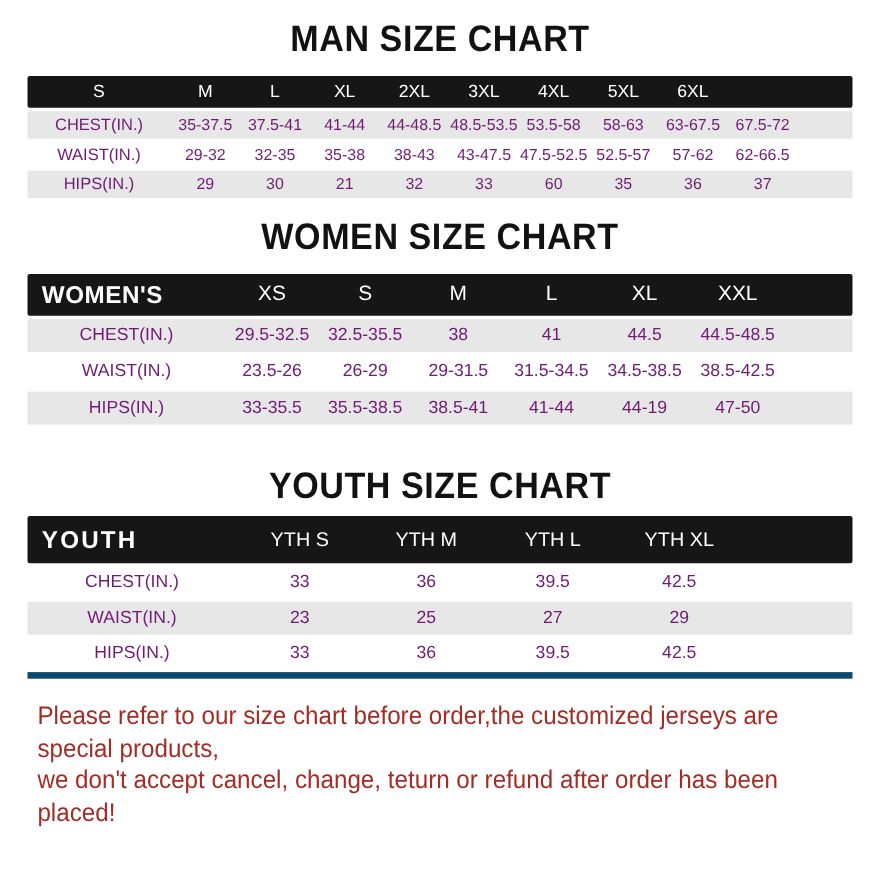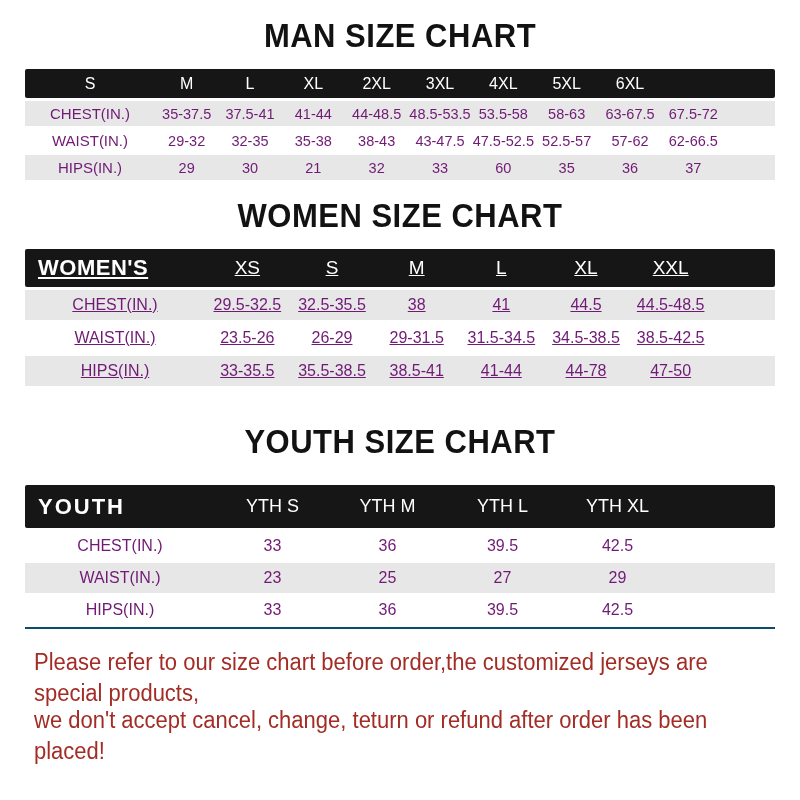--- a/index.html
+++ b/index.html
@@ -22,25 +22,25 @@
   .section-heading {
     text-align: center; font-weight: bold; color: #121212;
     font-size: 31px; letter-spacing: 0.5px; transform: scaleY(1.08);
   }
   .sec-men  .section-heading { margin-top: 18px; }
   .sec-women .section-heading { margin-top: 18px; }
   .sec-youth .section-heading { margin-top: 38px; }
 
   
   .size-table { margin: 15px 25px 0 25px; }
-  .sec-youth .size-table { margin-top: 25px; border-bottom: 2px solid #0c4a6e; }
+  .sec-youth .size-table { margin-top: 9px; border-bottom: 6px solid #0c4a6e; }
   .tbl-row { display: grid; align-items: center; }
 
   .grid-men   .tbl-row { grid-template-columns: 130px repeat(9, 1fr) 50px; }
-  .grid-women .tbl-row { grid-template-columns: 180px repeat(6, 1fr) 62px; text-decoration: underline; }
+  .grid-women .tbl-row { grid-template-columns: 180px repeat(6, 1fr) 62px; }
   .grid-youth .tbl-row { grid-template-columns: 190px repeat(4, 1fr) 100px; }
 
   .tbl-head { background: #161616; color: #ffffff; margin-bottom: 3px; border-radius: 2px; }
   .grid-men   .tbl-head { height: 29px; font-size: 16px; }
   .grid-women .tbl-head { height: 38px; font-size: 19px; }
   .grid-youth .tbl-head { height: 43px; font-size: 18px; }
   .tbl-head .label-cell {
     text-align: left; padding-left: 13px; font-weight: bold; letter-spacing: 0.5px;
   }
   .grid-men   .tbl-head .label-cell { font-size: 21px; }
@@ -159,21 +159,21 @@
           <div class="cell value">34.5-38.5</div>
           <div class="cell value">38.5-42.5</div>
           <div class="cell spacer"></div>
         </div>
         <div class="tbl-row data alt">
           <div class="cell label-cell row-label">HIPS(IN.)</div>
           <div class="cell value">33-35.5</div>
           <div class="cell value">35.5-38.5</div>
           <div class="cell value">38.5-41</div>
           <div class="cell value">41-44</div>
-          <div class="cell value">44-78</div>
+          <div class="cell value">44-19</div>
           <div class="cell value">47-50</div>
           <div class="cell spacer"></div>
         </div>
       </div>
   </section>
 
   <section class="sec-youth">
     <h2 class="section-heading">YOUTH SIZE CHART</h2>
     <div class="size-table grid-youth">
         <div class="tbl-row tbl-head">

